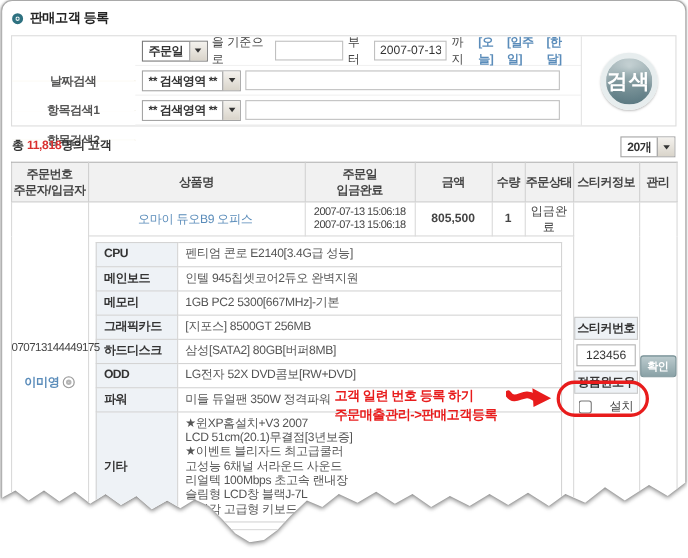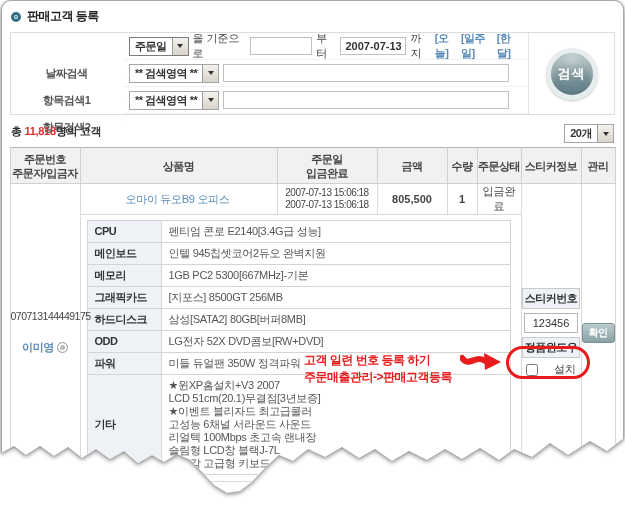--- a/index.html
+++ b/index.html
@@ -25,28 +25,28 @@
   .s-label { background:#f8f4e8; border-bottom:1px solid #fff; border-right:1px solid #eae6d8; display:flex; align-items:center; justify-content:center; font-size:11px; font-weight:bold; color:#555; letter-spacing:-0.5px;margin-top:40px; }
   .s-content { display:flex; align-items:center; gap:4px; padding:0 6px; border-bottom:1px solid #f1f1f1; font-size:11px; color:#444; }
   .s-btn-cell { grid-row:1 / 4; grid-column:3; border-left:1px solid #e4e4e4; display:flex; align-items:center; justify-content:center; }
   .fsel { display:inline-flex; align-items:center; border:1px solid #7b7b7b; background:#fff; height:19px; cursor:default; }
   .fsel .fsel-txt { padding:0 5px; font-size:11px; font-weight:bold; color:#333; white-space:nowrap; letter-spacing:-0.5px; }
   .fsel .fsel-btn { width:16px; height:17px; background:linear-gradient(#f4f2ee,#d9d4ca); border-left:1px solid #9a9a9a; display:flex; align-items:center; justify-content:center; }
   .fsel .tri { width:0; height:0; border-left:3px solid transparent; border-right:3px solid transparent; border-top:4px solid #333; }
   .fsel.lite { border-color:#a5a5a5; }
   .ipt { height:18px; border:1px solid #c0c0c0; font-size:11px; padding:0 4px; color:#333; font-family:inherit; }
   .ipt.date { width:62px; }
-  .ipt.date2 { width:66px; text-align:center; font-weight:bold; }
+  .ipt.date2 { width:66px; text-align:center; font-weight:normal; }
   .ipt.long { width:286px; }
   .qlinks { display:flex; gap:1px; }
   .qlink { color:#5a8cba; font-size:11px; font-weight:bold; text-decoration:none; letter-spacing:-0.5px; cursor:pointer; }
   .search-btn { width:52px; height:52px; border-radius:50%; border:5px solid #e7edee;
     background: radial-gradient(circle at 50% 18%, #aebfc2 0%, #7f979c 40%, #50707a 100%);
     box-shadow: inset 0 10px 8px rgba(255,255,255,.35), 0 1px 2px rgba(0,0,0,.25);
-    color:#fff; font-size:13px; font-weight:bold; letter-spacing:1px; cursor:pointer; font-family:inherit; }
+    color:#fff; font-size:19px; font-weight:bold; letter-spacing:1px; cursor:pointer; font-family:inherit; }
 
   
   .summary { margin:9px 9px 4px 9px; display:flex; align-items:flex-start; justify-content:space-between; }
   .total-text { font-size:11px; font-weight:bold; color:#333; letter-spacing:-0.3px; }
   .total-count { color:#d93030; }
 
   
   table.main { border-collapse:collapse; table-layout:fixed; width:605px; margin:0 auto; font-size:11px; }
   table.main th { background:#f1f1f1; border:1px solid #d0d0d0; border-top:1px solid #b2b2b2; color:#444; font-weight:bold; height:36px; white-space:pre-line; line-height:14px; letter-spacing:-0.5px; }
   table.main td { border:1px solid #dadada; text-align:center; color:#444; vertical-align:middle; }

